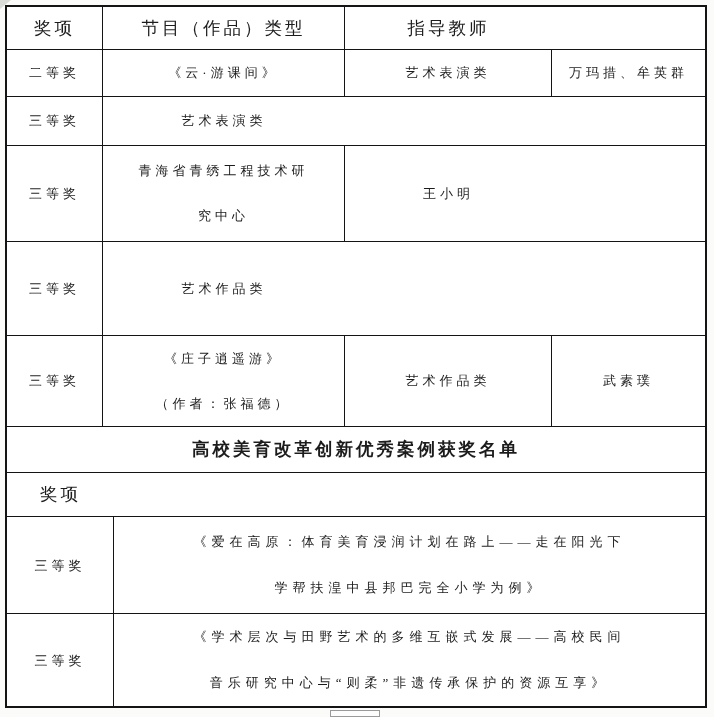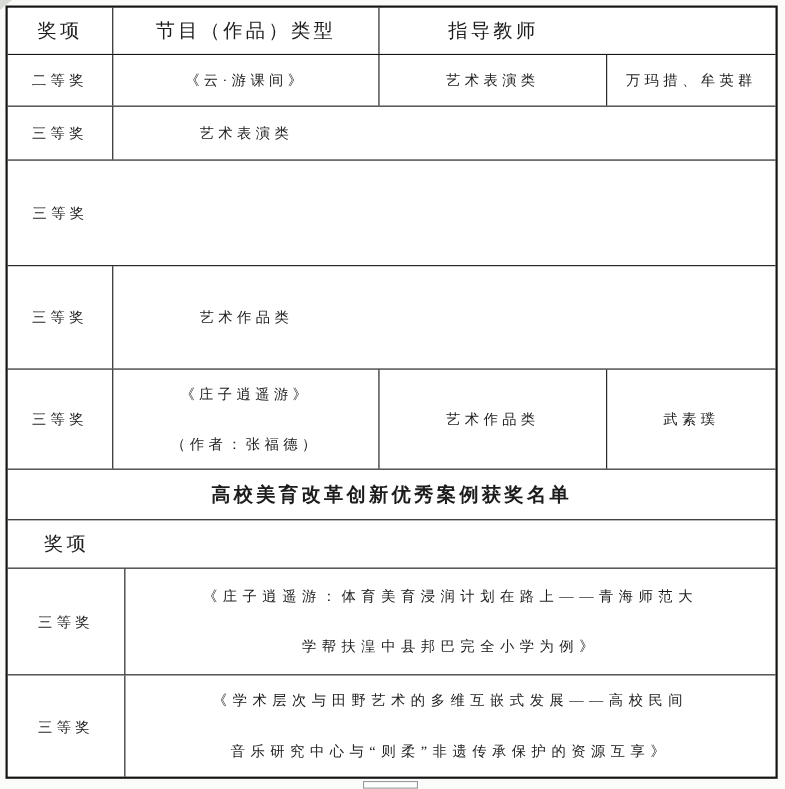--- a/index.html
+++ b/index.html
@@ -89,20 +89,23 @@
       <div class="cell">万玛措、牟英群</div>
     </div>
 
     <div class="row cols4 r2">
       <div class="cell">三等奖</div>
       <div class="cell">艺术表演类</div>
     </div>
 
     <div class="row cols4 r3">
       <div class="cell">三等奖</div>
+      <div class="cell">青海省青绣工程技术研
+究中心</div>
+      <div class="cell">王小明</div>
     </div>
 
     <div class="row cols4 r4">
       <div class="cell">三等奖</div>
       <div class="cell">艺术作品类</div>
     </div>
 
     <div class="row cols4 r5">
       <div class="cell">三等奖</div>
       <div class="cell">《庄子逍遥游》
@@ -114,21 +117,21 @@
     <div class="row cols1 r6">
       <div class="cell section-cell">高校美育改革创新优秀案例获奖名单</div>
     </div>
 
     <div class="row cols2 r7">
       <div class="cell hdr">奖项</div>
     </div>
 
     <div class="row cols2 r8">
       <div class="cell">三等奖</div>
-      <div class="cell case-name">《庄子逍遥游：体育美育浸润计划在路上——青海师范大
+      <div class="cell case-name">《爱在高原：体育美育浸润计划在路上——走在阳光下
 学帮扶湟中县邦巴完全小学为例》</div>
     </div>
 
     <div class="row cols2 r9">
       <div class="cell">三等奖</div>
       <div class="cell case-name">《学术层次与田野艺术的多维互嵌式发展——高校民间
 音乐研究中心与“则柔”非遗传承保护的资源互享》</div>
     </div>
 
   </div>

